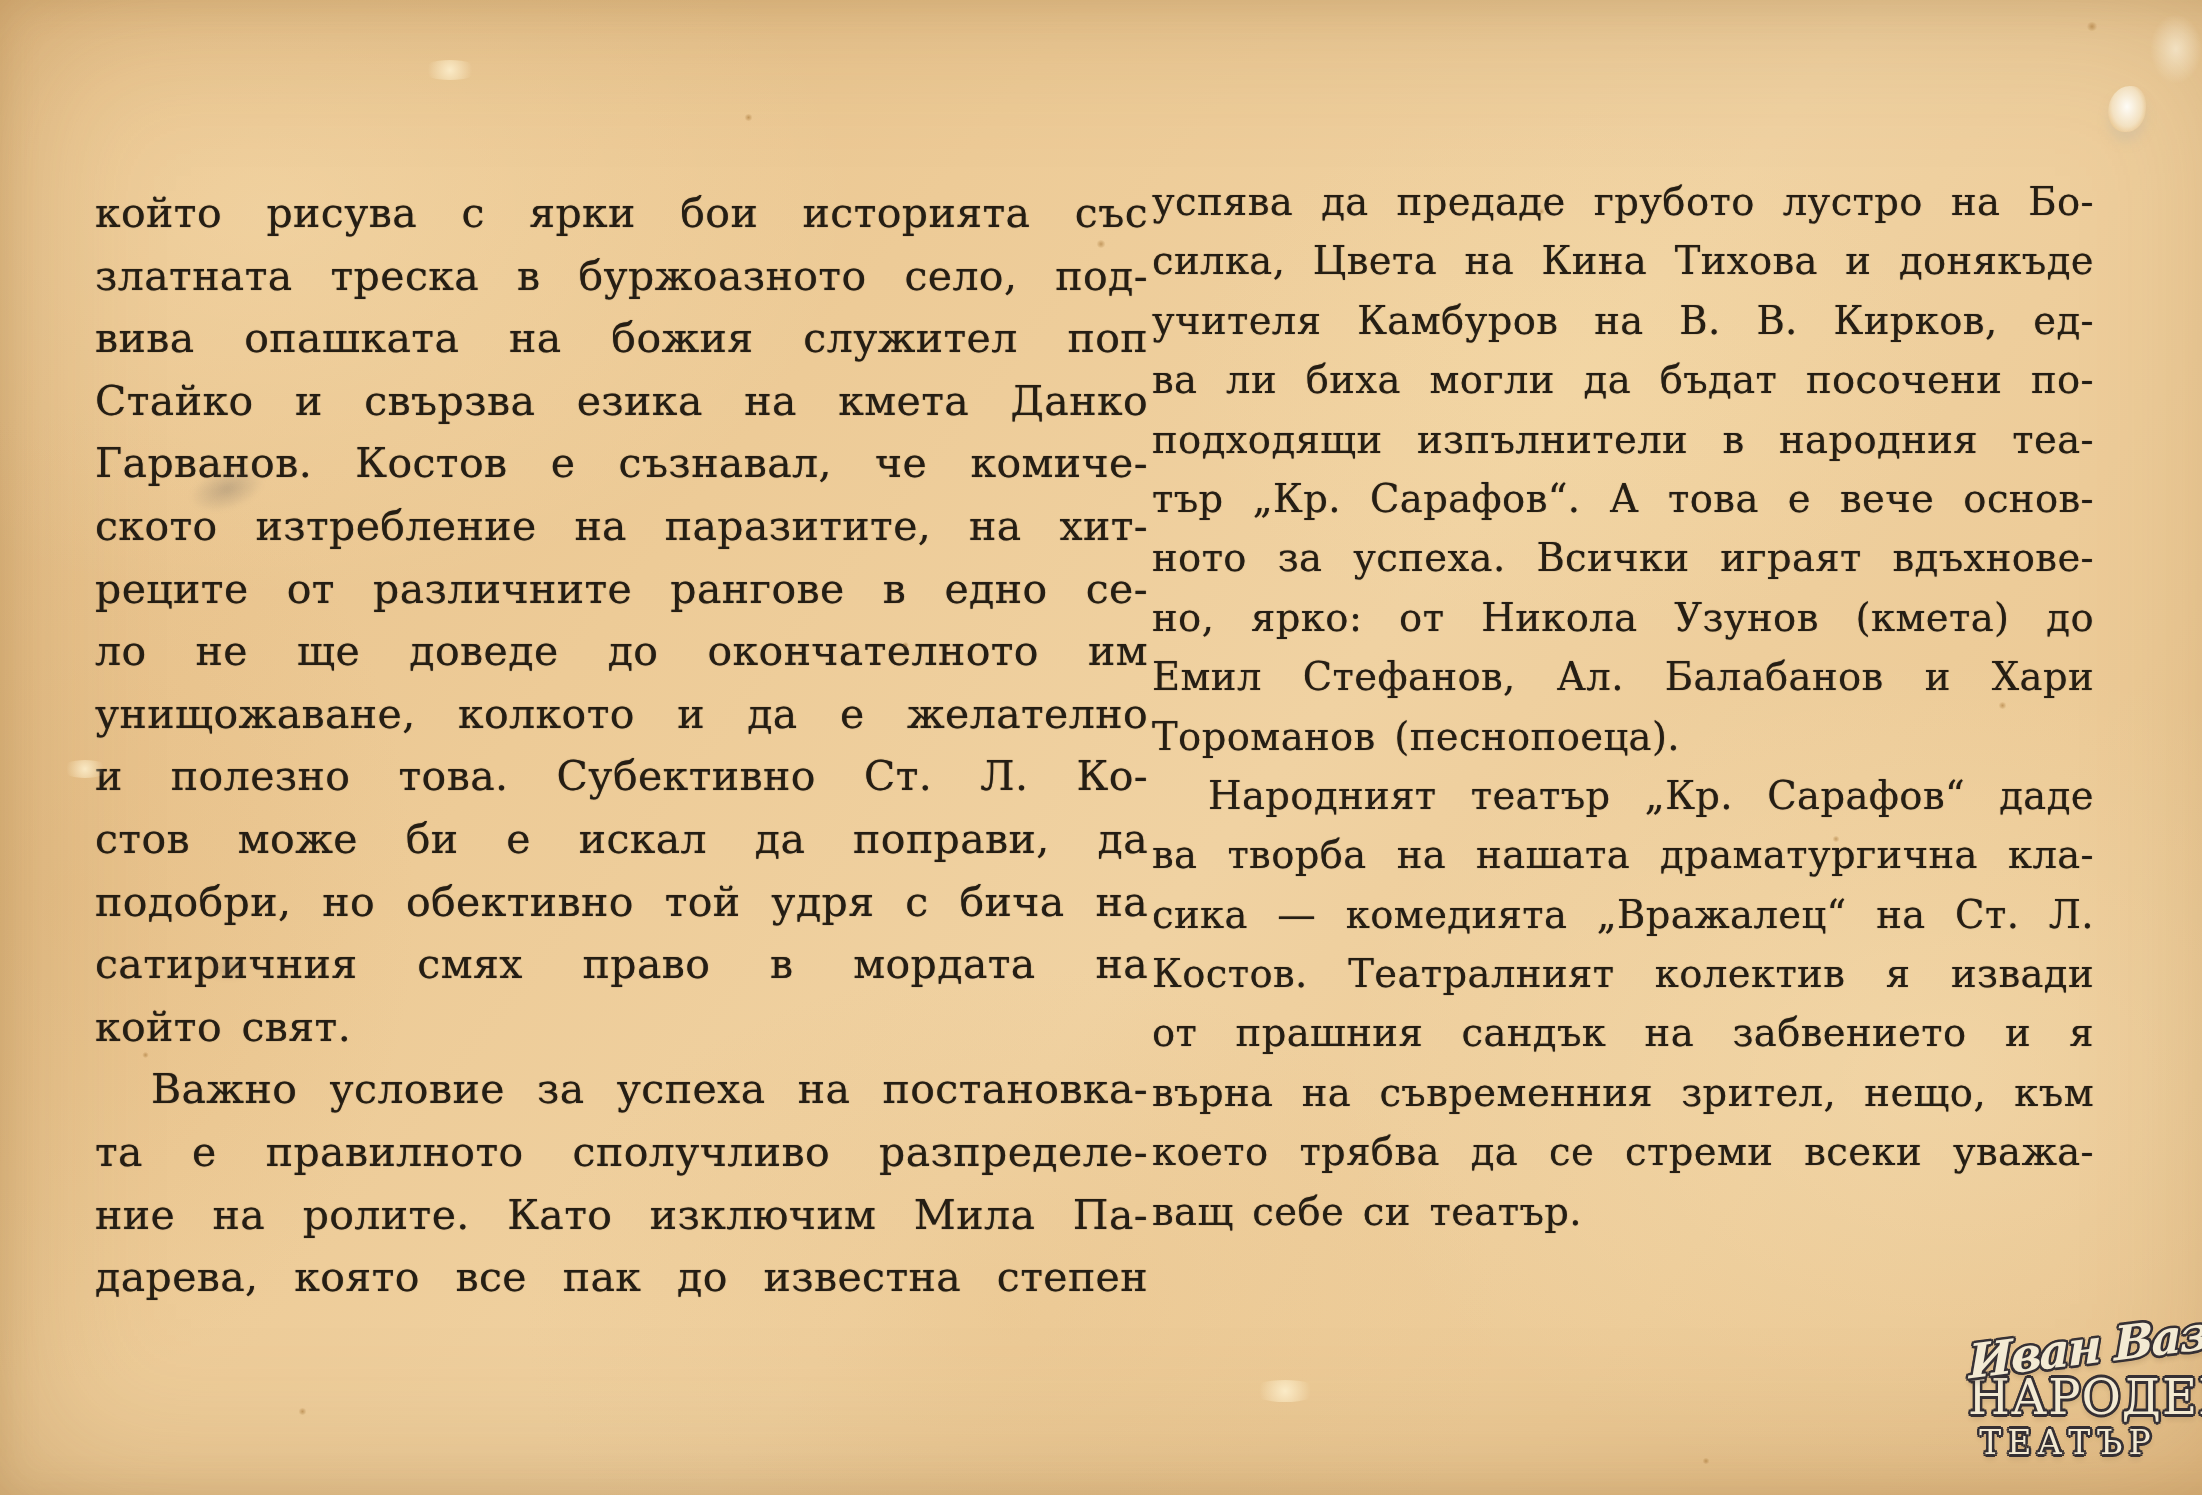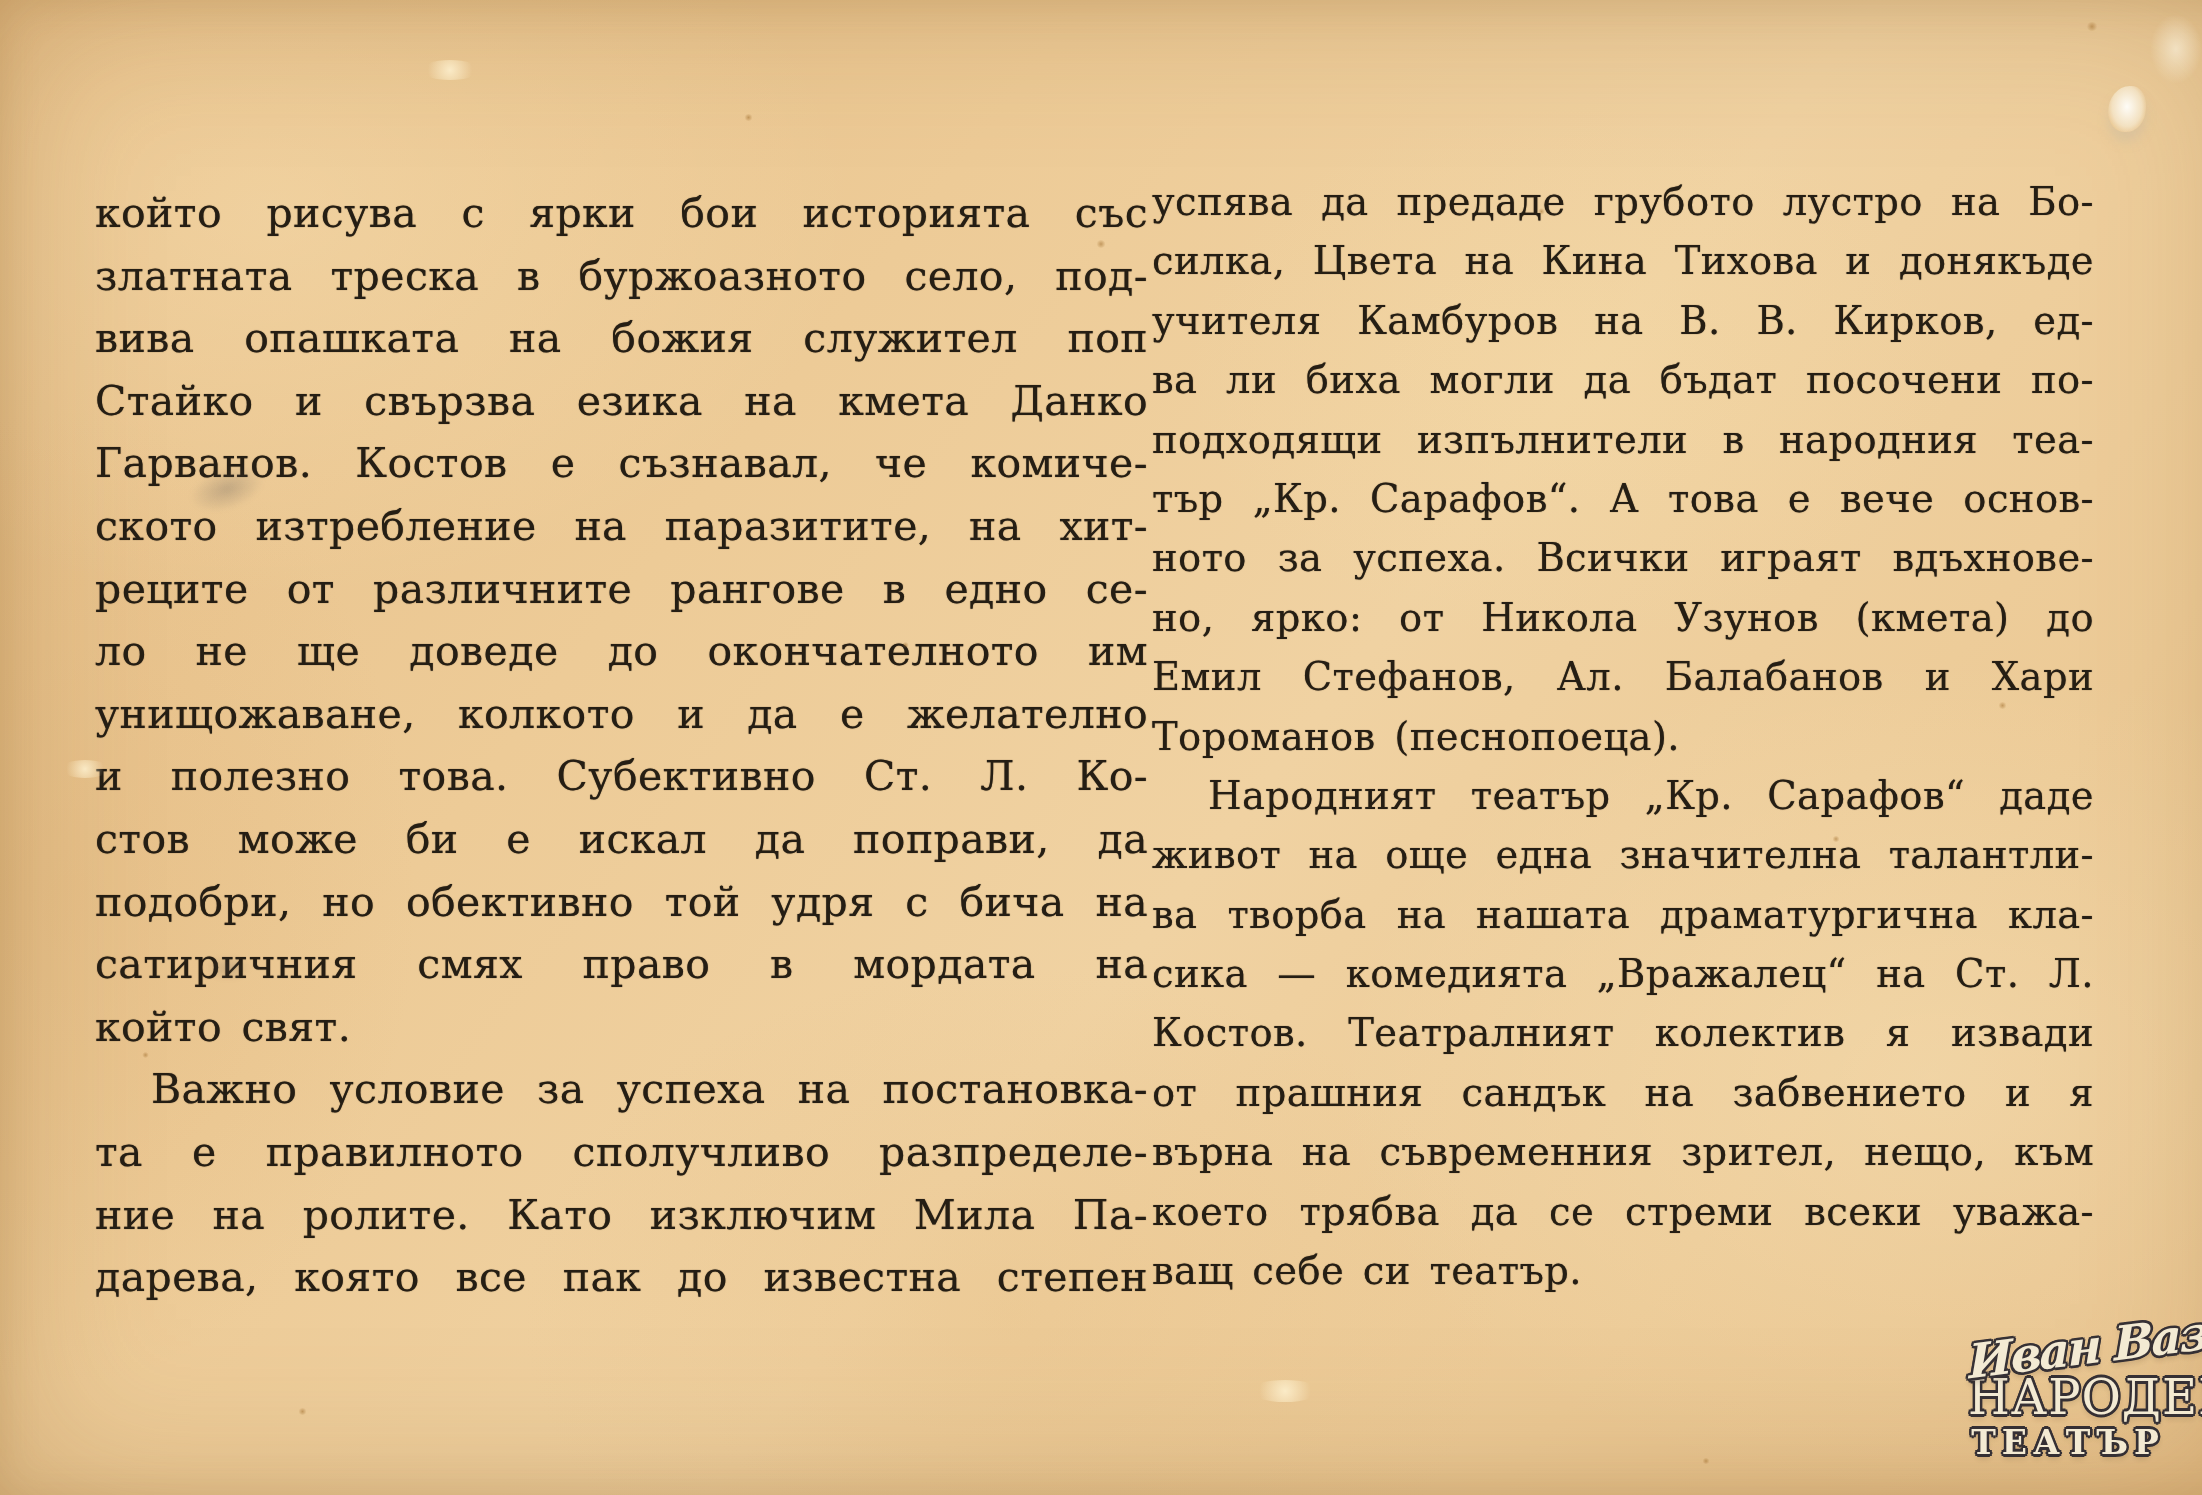--- a/index.html
+++ b/index.html
@@ -46,21 +46,21 @@
       -1.9px -1.9px 0 #2f2b31, 1.9px -1.9px 0 #2f2b31,
       -1.9px 1.9px 0 #2f2b31, 1.9px 1.9px 0 #2f2b31,
       0 4px 6px rgba(60,45,25,0.25);
   }
   .stamp .sig{
     font-size:47px;font-weight:bold;font-style:italic;
     transform:rotate(-7deg) skewX(-6deg);
     letter-spacing:-2px;white-space:nowrap;
   }
   .stamp .l1{font-size:48px;font-weight:normal;letter-spacing:1px;margin-top:-8px;text-align:center;}
-  .stamp .l2{font-size:33px;font-weight:bold;letter-spacing:6px;margin-top:-2px;}
+  .stamp .l2{font-size:33px;font-weight:normal;letter-spacing:6px;margin-top:-2px;}
   .blemish{position:absolute;pointer-events:none;}
   .b-white1{left:2108px;top:86px;width:38px;height:46px;border-radius:60% 40% 55% 45%;
     background:radial-gradient(ellipse at 50% 45%, rgba(255,255,252,0.95), rgba(250,244,226,0.55) 55%, transparent 75%);
     box-shadow:0 10px 10px rgba(208,190,160,0.5);}
   .b-white2{left:2150px;top:14px;width:52px;height:70px;border-radius:50%;
     background:radial-gradient(ellipse, rgba(252,246,228,0.6), transparent 70%);}
   .b-smudge1{left:188px;top:468px;width:78px;height:42px;border-radius:50%;
     background:radial-gradient(ellipse, rgba(95,90,86,0.30), transparent 70%);
     transform:rotate(-18deg);filter:blur(2px);}
   .b-smudge2{left:205px;top:955px;width:46px;height:26px;border-radius:50%;
@@ -99,21 +99,20 @@
     <div class="line">силка, Цвета на Кина Тихова и донякъде</div>
     <div class="line">учителя Камбуров на В. В. Кирков, ед-</div>
     <div class="line">ва ли биха могли да бъдат посочени по-</div>
     <div class="line">подходящи изпълнители в народния теа-</div>
     <div class="line">тър „Кр. Сарафов“. А това е вече основ-</div>
     <div class="line">ното за успеха. Всички играят вдъхнове-</div>
     <div class="line">но, ярко: от Никола Узунов (кмета) до</div>
     <div class="line">Емил Стефанов, Ал. Балабанов и Хари</div>
     <div class="line end">Тороманов (песнопоеца).</div>
     <div class="line indent">Народният театър „Кр. Сарафов“ даде</div>
-    <div class="line">живот на още една значителна талантли-</div>
     <div class="line">ва творба на нашата драматургична кла-</div>
     <div class="line">сика — комедията „Вражалец“ на Ст. Л.</div>
     <div class="line">Костов. Театралният колектив я извади</div>
     <div class="line">от прашния сандък на забвението и я</div>
     <div class="line">върна на съвременния зрител, нещо, към</div>
     <div class="line">което трябва да се стреми всеки уважа-</div>
     <div class="line end">ващ себе си театър.</div>
   </div>
 
   <div class="stamp">

